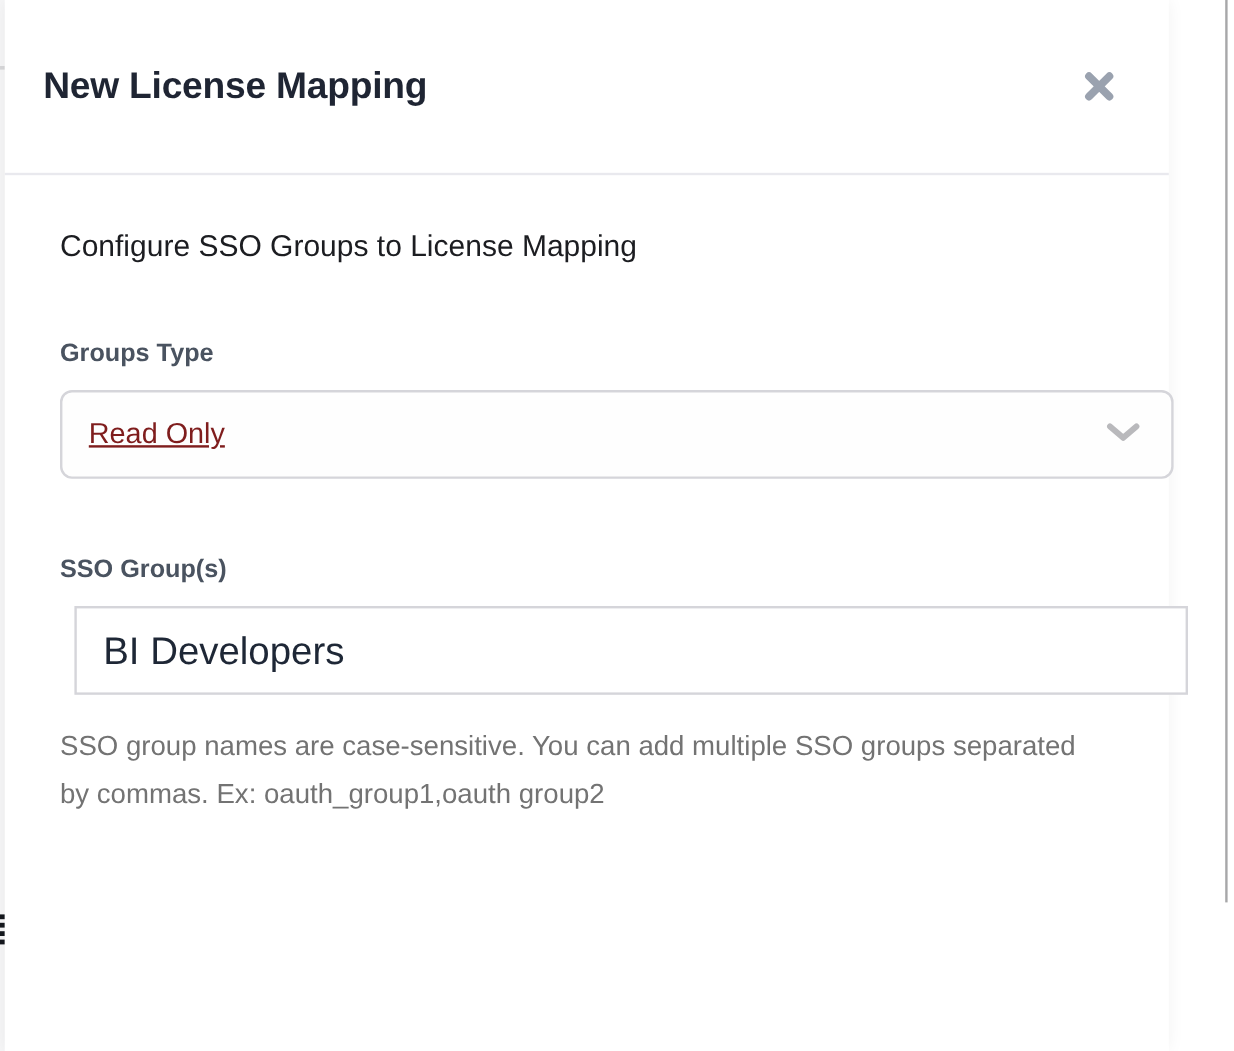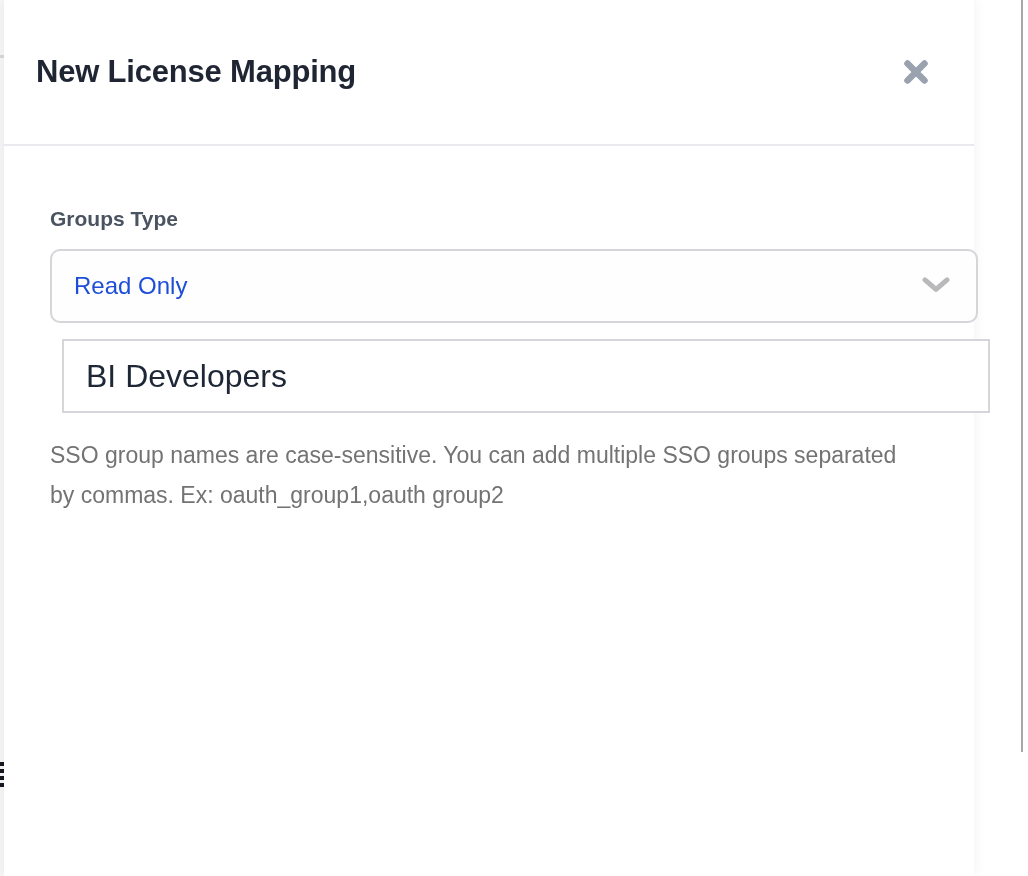--- a/index.html
+++ b/index.html
@@ -90,21 +90,22 @@
     background: #fefefe;
     border: 2px solid #d5d5da;
     border-radius: 10px;
     display: flex; align-items: center;
     padding: 0 26px 0 22px;
     cursor: pointer;
     position: relative;
   }
   .select-value {
     font-size: 24px;
-    color: #1d4ed8;
+    color: #7f1d1d;
+    text-decoration: underline;
   }
   .select-box .chevron {
     position: absolute; right: 26px; top: 50%;
     transform: translateY(-46%);
   }
 
   .text-input {
     margin-top: 16px;
     width: 928px; height: 74px;
     background: #ffffff;
@@ -150,29 +151,31 @@
       <span>
         <svg width="30" height="30" viewBox="0 0 24 24" fill="none">
           <path d="M5.2 5.2 L18.8 18.8 M18.8 5.2 L5.2 18.8" stroke="#9aa2af" stroke-width="5.2" stroke-linecap="round"></path>
         </svg>
       </span>
     </button>
   </div>
 
   <div class="modal-body">
 
+    <div class="subtitle">Configure SSO Groups to License Mapping</div>
 
     <div class="field-label first">Groups Type</div>
     <div class="select-box">
       <span class="select-value">Read Only</span>
       <span class="chevron">
         <svg width="28" height="16" viewBox="0 0 28 16" fill="none">
           <path d="M3 3 L14 12.5 L25 3" stroke="#b9b9bc" stroke-width="5" stroke-linecap="round" stroke-linejoin="round"></path>
         </svg>
       </span>
     </div>
 
+    <div class="field-label second">SSO Group(s)</div>
     <input class="text-input" type="text" value="BI Developers" style="">
 
     <div class="helper-text">SSO group names are case-sensitive. You can add multiple SSO groups separated by commas. Ex: oauth_group1,oauth group2</div>
 
   </div>
 </div>
 
 </body></html>

